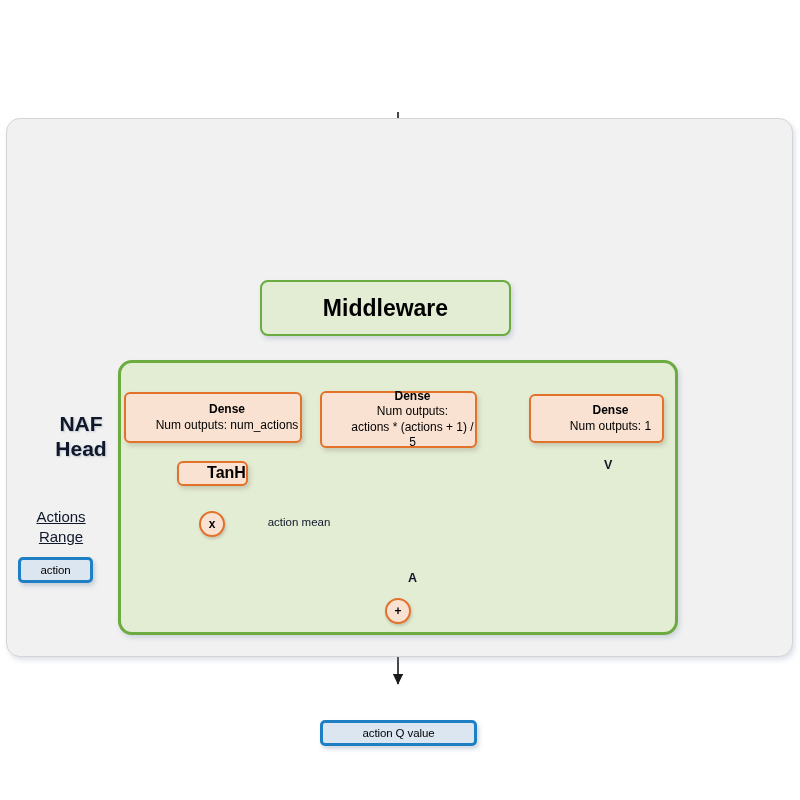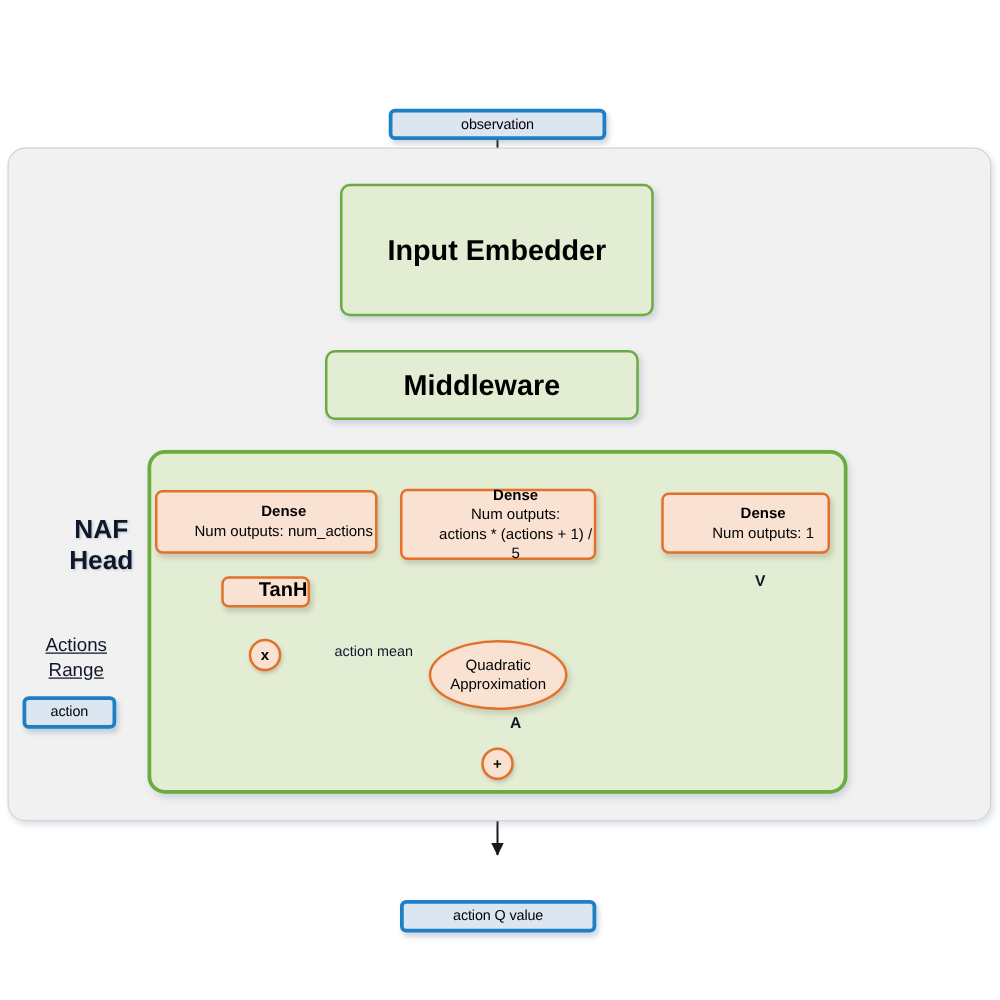--- a/index.html
+++ b/index.html
@@ -204,35 +204,29 @@
 
   <div class="container-gray" style="left:6px; top:118px; width:787px; height:539px;"></div>
 
   <div class="container-green" style="left:118px; top:360px; width:560px; height:275px;"></div>
 
   <div class="free-label head-title" style="left:22px; top:412px; width:86px;">
     <div>NAF</div>
     <div>Head</div>
   </div>
 
-  <div class="node io-box" style="left:311px; top:87px; width:174px; height:25px;">
-    <span>observation</span>
-  </div>
 
   <div class="node io-box" style="left:18px; top:557px; width:75px; height:26px;">
     <span>action</span>
   </div>
 
   <div class="node io-box" style="left:320px; top:684px; width:157px; height:26px;margin-top:36px;">
     <span>action Q value</span>
   </div>
 
-  <div class="node green-block" style="left:272px; top:147px; width:251px; height:106px;">
-    <span>Input Embedder</span>
-  </div>
 
   <div class="node green-block" style="left:260px; top:280px; width:251px; height:56px;">
     <span>Middleware</span>
   </div>
 
   <div class="node orange-box" style="left:124px; top:392px; width:178px; height:51px;">
     <span class="ttl">Dense</span>
     <span class="sub">Num outputs: num_actions</span>
   </div>
 
@@ -252,24 +246,20 @@
   </div>
 
   <div class="op-circle" style="left:199px; top:511px; width:26px; height:26px;">
     <span>x</span>
   </div>
 
   <div class="op-circle" style="left:385px; top:598px; width:26px; height:26px;">
     <span>+</span>
   </div>
 
-  <div class="ellipse-node" style="left:343px; top:512px; width:111px; height:56px;">
-    <span>Quadratic</span>
-    <span>Approximation</span>
-  </div>
 
   <div class="free-label small-label" style="left:12px; top:507px; width:66px; text-align:center;">
     <div>Actions</div>
     <div>Range</div>
   </div>
 
   <div class="free-label edge-label" style="left:240px; top:516px; width:86px; background:#e2edd3;">
     <span>action mean</span>
   </div>
 

